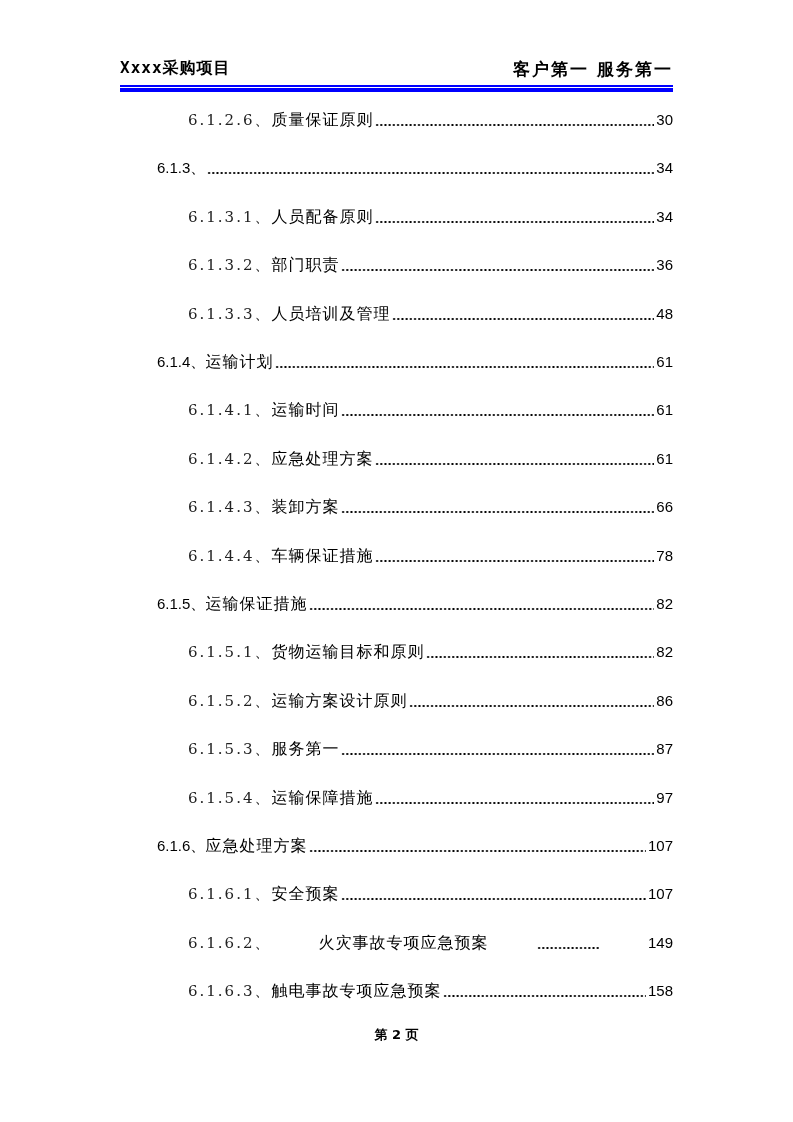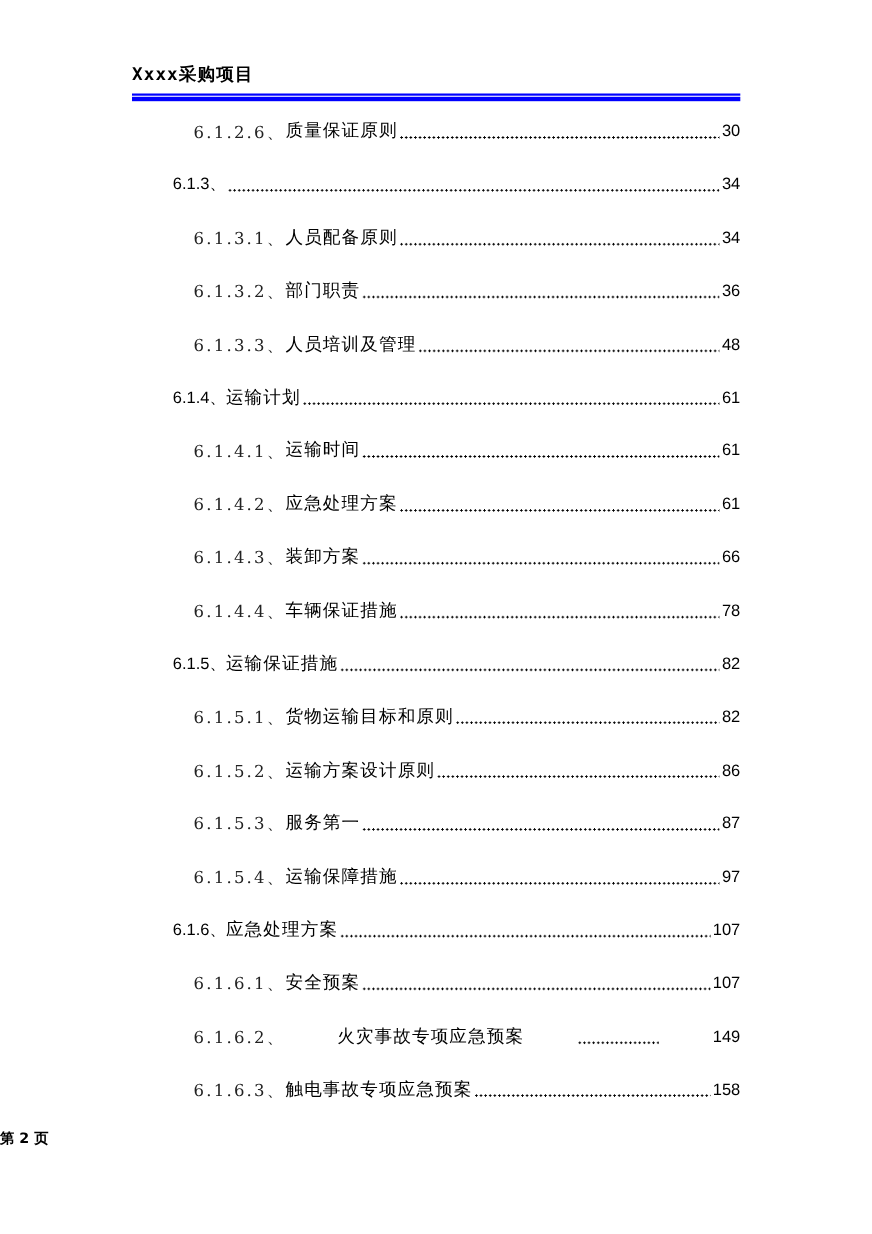--- a/index.html
+++ b/index.html
@@ -78,20 +78,21 @@
     }
     .level-3 .toc-num {
       font-family: "Liberation Sans", sans-serif;
       font-size: 15px;
     }
     .level-4 .toc-num {
       font-family: "DejaVu Serif", serif;
       font-size: 15px;
       letter-spacing: 2px;
       color: #222;
+      margin-left: 12px;
     }
     .toc-title {
       white-space: nowrap;
       font-family: Liberation Serif, serif;
       font-size: 16px;
       letter-spacing: 1px;
     }
     .toc-leader {
       flex: 1;
       height: 14px;
@@ -105,31 +106,32 @@
       white-space: nowrap;
       font-family: "Liberation Sans", sans-serif;
       font-size: 15px;
       text-align: center;
     }
     .page-footer {
       position: absolute;
       left: 0;
       width: 793px;
       top: 1026px;
-      text-align: left;
+      text-align: center;
       font-family: "DejaVu Sans", sans-serif;
       font-size: 13px;
       font-weight: bold;
     }
   </style>
 </head>
 <body>
 
 <div class="page-header">
   <span class="header-left">Xxxx采购项目</span>
+  <span class="header-right">客户第一 服务第一</span>
 </div>
 <div class="rule-thin"></div>
 <div class="rule-thick"></div>
 
 <div class="toc" id="toc">
     <div class="toc-row level-4" style="top: 106px;">
       <span class="toc-num">6.1.2.6、</span>
       <span class="toc-title">质量保证原则</span>
       <span class="toc-leader"></span>
       <span class="toc-page">30</span>

